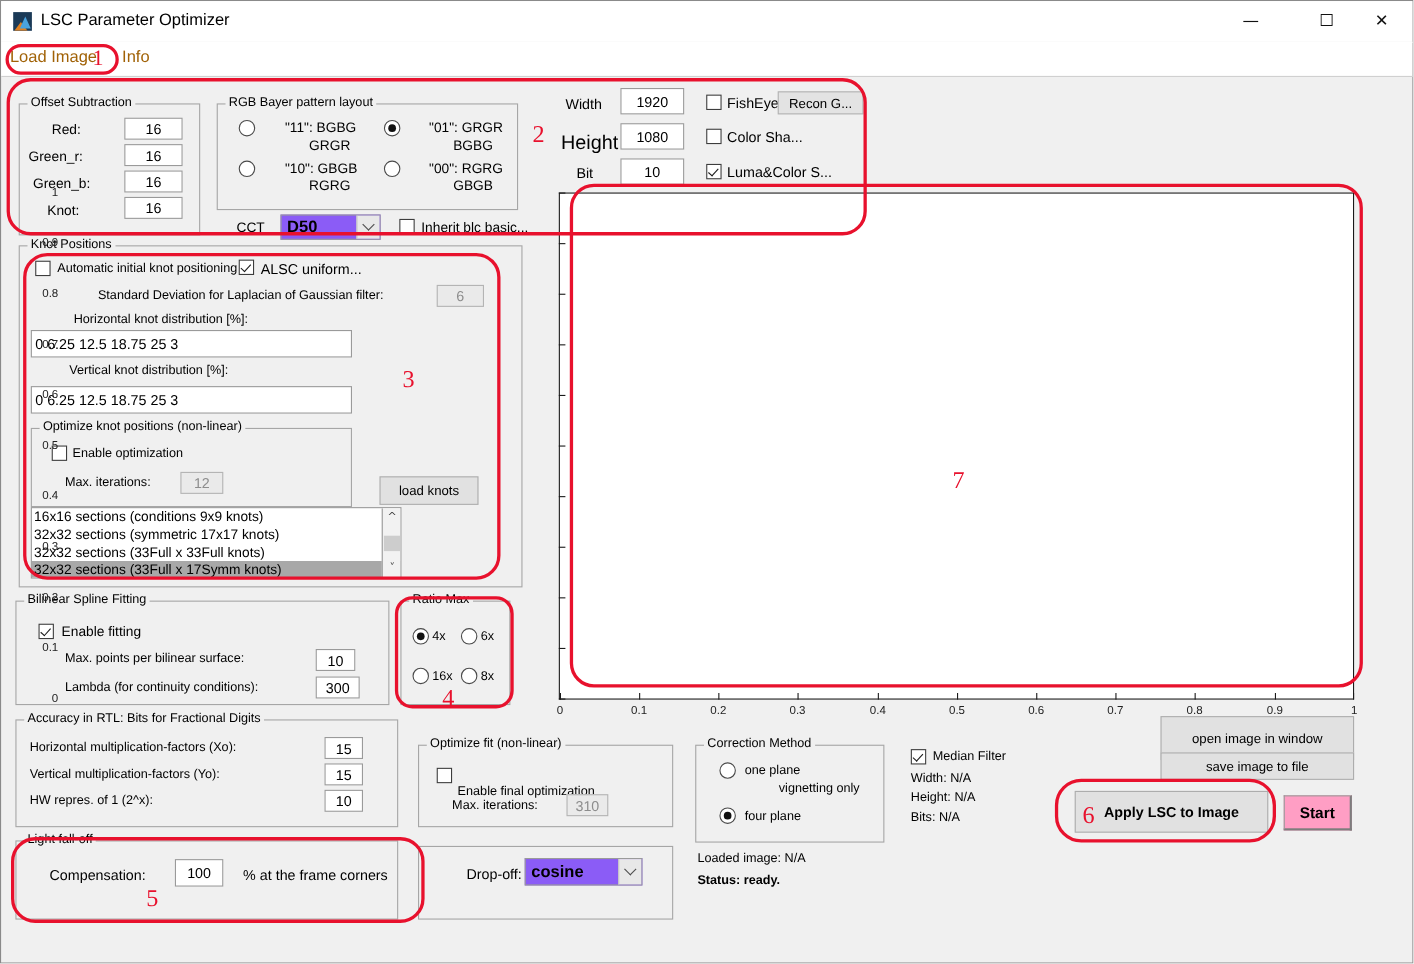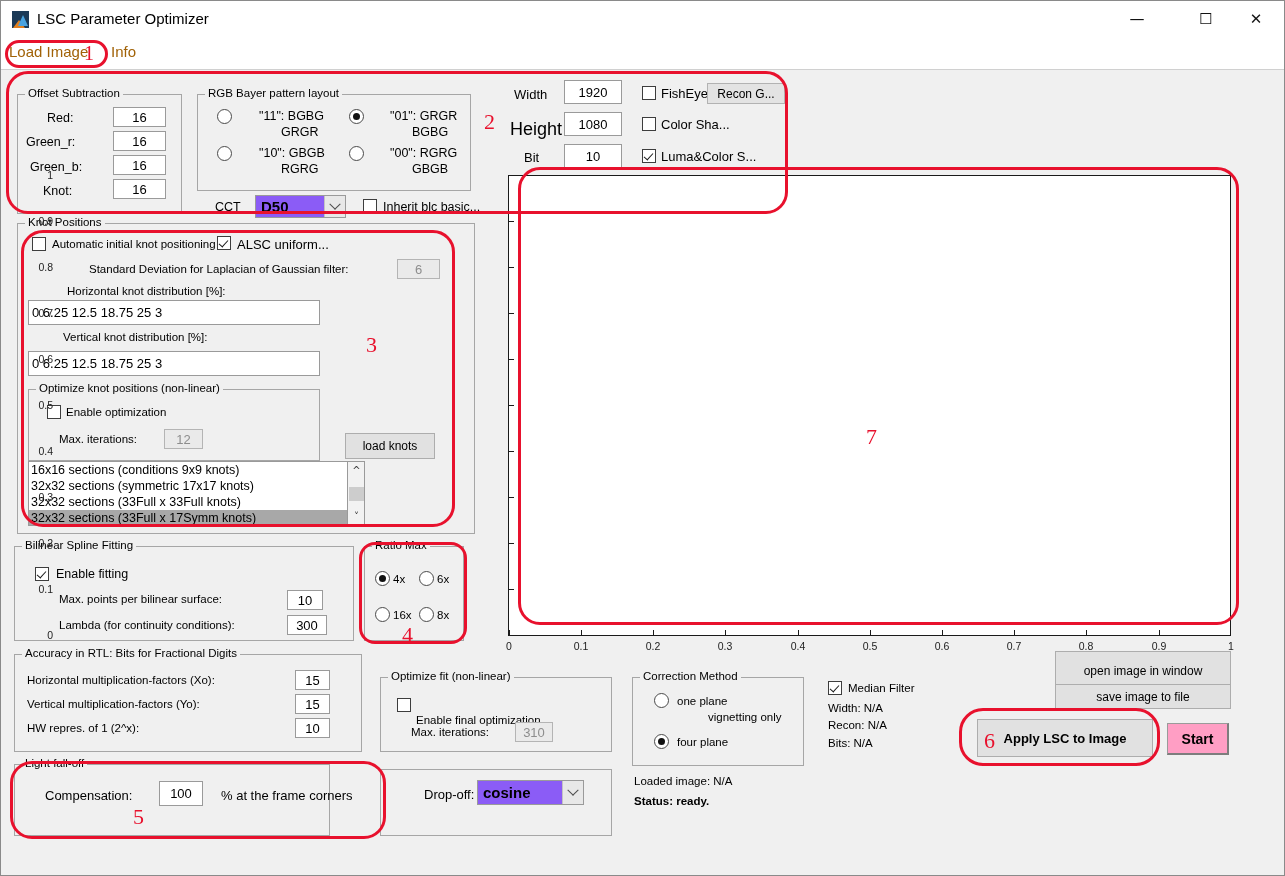--- a/index.html
+++ b/index.html
@@ -410,21 +410,21 @@
   <div class="panel" style="left:13px; top:653px; width:348px; height:98px;">
     <div class="panel-title">Accuracy in RTL: Bits for Fractional Digits</div>
   </div>
   <div class="lbl small" style="left:26px; top:673px;">Horizontal multiplication-factors (Xo):</div>
   <div class="edit" style="left:294px; top:669px; width:35px; height:20px;">15</div>
   <div class="lbl small" style="left:26px; top:697px;">Vertical multiplication-factors (Yo):</div>
   <div class="edit" style="left:294px; top:693px; width:35px; height:20px;">15</div>
   <div class="lbl small" style="left:26px; top:721px;">HW repres. of 1 (2^x):</div>
   <div class="edit" style="left:294px; top:717px; width:35px; height:20px;">10</div>
 
-  <div class="panel" style="left:13px; top:763px; width:316px; height:72px;padding-left:38px;">
+  <div class="panel" style="left:13px; top:763px; width:348px; height:72px;padding-left:38px;">
     <div class="panel-title">Light fall-off</div>
   </div>
   <div class="lbl" style="left:44px; top:787px; font-size:13px;">Compensation:</div>
   <div class="edit" style="left:158px; top:780px; width:44px; height:25px; font-size:13px;">100</div>
   <div class="lbl" style="left:220px; top:787px; font-size:13px;">% at the frame corners</div>
 
   <div class="panel" style="left:379px; top:676px; width:232px; height:75px;">
     <div class="panel-title">Optimize fit (non-linear)</div>
   </div>
   <div class="chk" style="left:396px; top:697px;"></div>
@@ -447,21 +447,21 @@
   <div class="lbl small" style="left:707px; top:710px;">vignetting only</div>
   <div class="radio on" style="left:653px; top:733px;"></div>
   <div class="lbl small" style="left:676px; top:735px;">four plane</div>
 
   <div class="lbl small" style="left:633px; top:774px;">Loaded image: N/A</div>
   <div class="lbl small" style="left:633px; top:794px; font-weight:bold;">Status: ready.</div>
 
   <div class="chk checked" style="left:827px; top:680px;"></div>
   <div class="lbl small" style="left:847px; top:681px;">Median Filter</div>
   <div class="lbl small" style="left:827px; top:701px;">Width: N/A</div>
-  <div class="lbl small" style="left:827px; top:718px;">Recon: N/A</div>
+  <div class="lbl small" style="left:827px; top:718px;">Height: N/A</div>
   <div class="lbl small" style="left:827px; top:736px;">Bits: N/A</div>
 
   <div class="btn" style="left:1054px; top:650px; width:176px; height:40px;">open image in window</div>
   <div class="btn" style="left:1054px; top:683px; width:176px; height:25px;">save image to file</div>
   <div class="btn" style="left:976px; top:718px; width:176px; height:38px; font-weight:bold; font-size:13px;">Apply LSC to Image</div>
   <div class="btn start" style="left:1166px; top:722px; width:62px; height:32px;">Start</div>
 
   <div id="plot"></div>
 
   <div class="tick-y" style="top:168px;">1</div>

